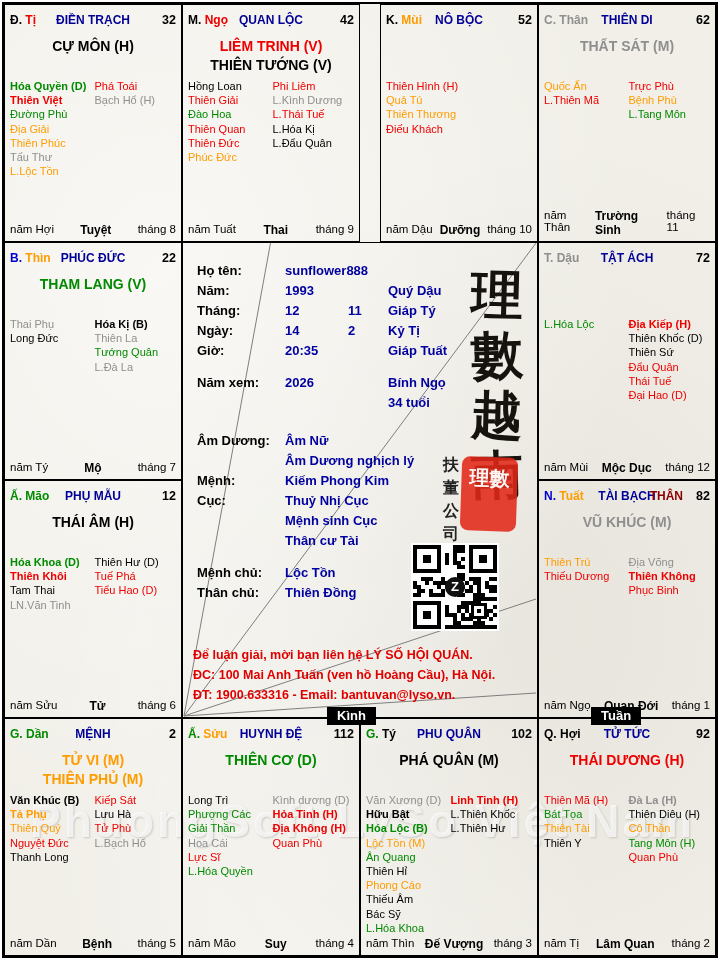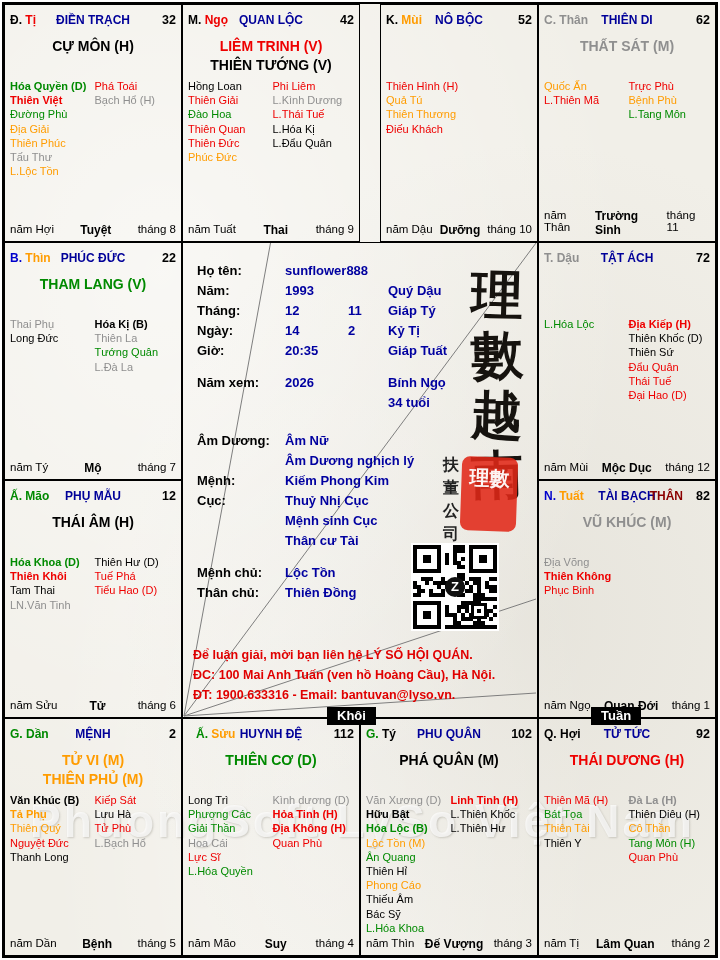--- a/index.html
+++ b/index.html
@@ -494,20 +494,24 @@
         <div class="chead">
           <div class="stembox" style="display: inline;"><span class="c-blue">N. </span><span class="c-orange">Tuất</span></div>
           <span class="pname">TÀI BẠCH</span>
           <span class="pextra">THÂN</span>
           <span class="page-age">82</span>
         </div>
         <div class="mains">
           <div class="c-gray">VŨ KHÚC (M)</div>
         </div>
         <div class="scols">
+          <div class="colL">
+            <div class="sstar c-orange">Thiên Trù</div>
+            <div class="sstar c-red">Thiếu Dương</div>
+          </div>
           <div class="colR">
             <div class="sstar c-gray">Địa Võng</div>
             <div class="sstar c-red bd">Thiên Không</div>
             <div class="sstar c-red">Phục Binh</div>
           </div>
         </div>
         <div class="cfoot">
           <span class="fyear">năm Ngọ</span>
           <span class="fvan">Quan Đới</span>
           <span class="fmonth">tháng 1</span>
@@ -539,21 +543,21 @@
           </div>
         </div>
         <div class="cfoot">
           <span class="fyear">năm Dần</span>
           <span class="fvan">Bệnh</span>
           <span class="fmonth">tháng 5</span>
         </div>
       </div>
       <div class="cell" style="grid-area: 4 / 2;">
         <div class="chead">
-          <div class="stembox" style="display: inline; margin-left: 8px;"><span class="c-green">Ấ. </span><span class="c-orange">Sửu</span></div>
+          <div class="stembox" style="display: inline;"><span class="c-green">Ấ. </span><span class="c-orange">Sửu</span></div>
           <span class="pname">HUYNH ĐỆ</span>
           <span class="page-age">112</span>
         </div>
         <div class="mains">
           <div class="c-green">THIÊN CƠ (D)</div>
         </div>
         <div class="scols">
           <div class="colL">
             <div class="sstar c-black">Long Trì</div>
             <div class="sstar c-green">Phượng Các</div>
@@ -633,15 +637,15 @@
             <div class="sstar c-red">Quan Phù</div>
           </div>
         </div>
         <div class="cfoot">
           <span class="fyear">năm Tị</span>
           <span class="fvan">Lâm Quan</span>
           <span class="fmonth">tháng 2</span>
         </div>
       </div>
     </div>
-  <div class="badge badge-triet">Khôi</div>
+  <div class="badge badge-triet">Kình</div>
   <div class="badge badge-tuan">Tuần</div>
 </div>
 
 </body></html>

